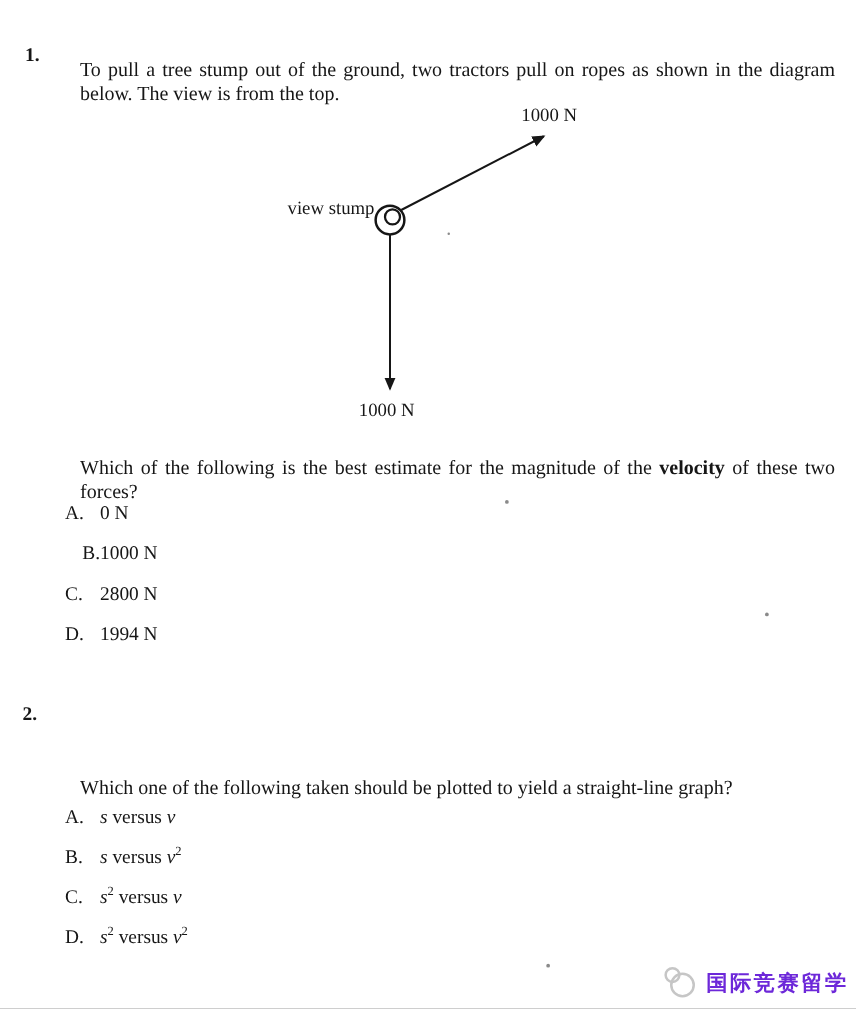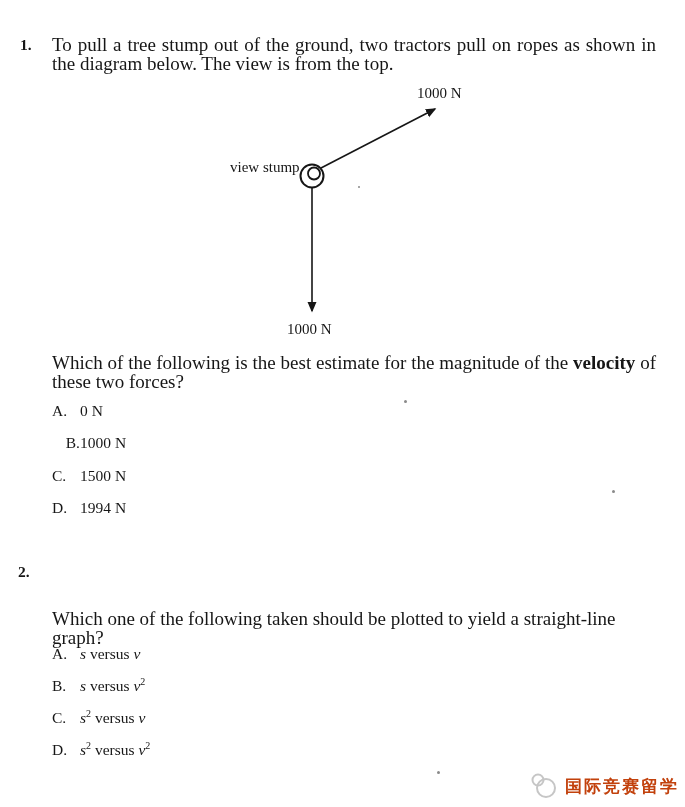--- a/index.html
+++ b/index.html
@@ -13,24 +13,24 @@
     color: #161616;
     overflow: hidden;
   }
   .qnum {
     position: absolute;
     font-weight: bold;
     font-size: 15.5px;
   }
   .para {
     position: absolute;
-    font-size: 19px;
+    font-size: 16px;
     line-height: 18.6px;
     text-align: justify;
-    margin: 0;
+    margin: 12px;
   }
   .bold { font-weight: bold; }
   .ital { font-style: italic; }
   sup { font-size: 10px; line-height: 0; }
   .opt-row {
     position: absolute;
     left: 52px;
     font-size: 15.5px;
     white-space: nowrap;
   }
@@ -53,21 +53,21 @@
     top: 772px;
     display: flex;
     align-items: center;
     gap: 5px;
   }
   .watermark-text {
     font-family: Liberation Sans, sans-serif;
     font-size: 17px;
     font-weight: bold;
     letter-spacing: 2px;
-    color: #c2410c;
+    color: #6d28d9;
     text-shadow: 0.5px 0.5px 0 #ffffff;
     white-space: nowrap;
   }
 </style>
 </head>
 <body>
 
 <div class="page">
 
   <div class="qnum" style="left:20px; top:36px;">1.</div>
@@ -95,21 +95,21 @@
 
   <p class="para" style="left:52px; top:354px; width:604px;"><span>Which of the following is the best estimate for the magnitude of the</span> <span class="bold">velocity</span> <span>of these two forces?</span></p>
 
   <div class="opt-row" style="top:402px;">
     <span class="opt-letter">A.</span><span>0 N</span>
   </div>
   <div class="opt-row" style="top:434px;text-align:right;">
     <span class="opt-letter">B.</span><span>1000 N</span>
   </div>
   <div class="opt-row" style="top:467px;">
-    <span class="opt-letter">C.</span><span>1500 N</span>
+    <span class="opt-letter">C.</span><span>2800 N</span>
   </div>
   <div class="opt-row" style="top:499px;">
     <span class="opt-letter">D.</span><span>1994 N</span>
   </div>
 
   <div class="qnum" style="left:18px; top:563px;">2.</div>
 
 
   <p class="para" style="left:52px; top:610px; width:604px; text-align:left;">Which one of the following taken should be plotted to yield a straight-line graph?</p>
 

